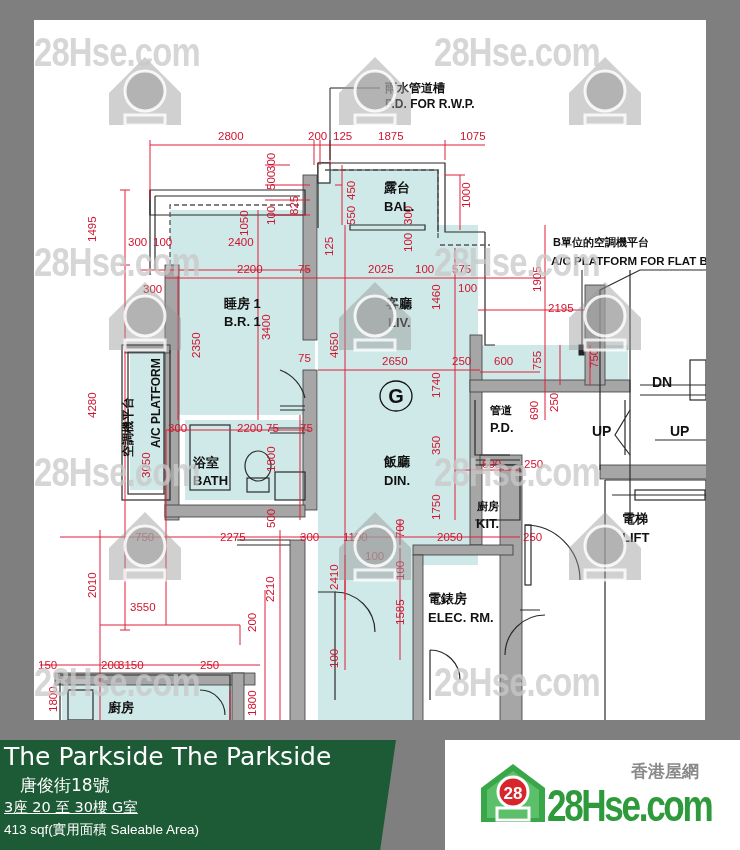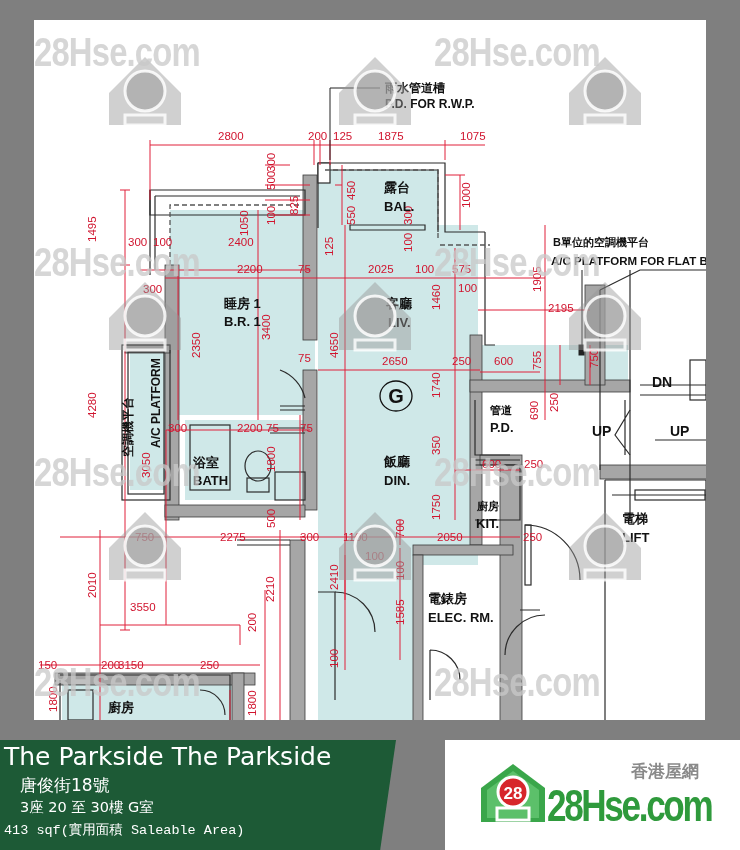--- a/index.html
+++ b/index.html
@@ -3,22 +3,22 @@
 <meta charset="utf-8">
 <style>
   html, body { margin:0; padding:0; }
   body { width:740px; height:850px; background:#7f7f7f; position:relative; overflow:hidden; font-family:"Liberation Sans", sans-serif; }
   #plan-frame { position:absolute; left:34px; top:20px; width:672px; height:700px; background:#ffffff; overflow:hidden; }
   #plan-svg { position:absolute; left:0; top:0; }
   .watermark-text { position:absolute; font-family:"Liberation Sans", sans-serif; font-weight:bold; font-size:40px; color:rgba(200,200,200,0.75); letter-spacing:-1px; transform:scaleX(0.82); transform-origin:left top; pointer-events:none; }
   #info-panel { position:absolute; left:0; top:740px; width:396px; height:110px; background:#1d5a36; clip-path:polygon(0 0, 100% 0, 96% 100%, 0 100%); color:#fff; }
   #info-title { position:absolute; left:4px; top:2px; font-size:25px; font-family:"DejaVu Sans", sans-serif; white-space:nowrap; }
   #info-address { position:absolute; left:20px; top:34px; font-size:17px; font-family:"DejaVu Sans", sans-serif; }
-  #info-unit { position:absolute; left:20px; top:58px; font-size:14.5px; font-family:"DejaVu Sans", sans-serif; }
-  #info-area { position:absolute; left:4px; top:81px; font-size:13.5px; font-family:Liberation Mono, monospace; }
+  #info-unit { position:absolute; left:4px; top:58px; font-size:14.5px; font-family:"DejaVu Sans", sans-serif;text-decoration:underline; }
+  #info-area { position:absolute; left:4px; top:81px; font-size:13.5px; font-family:Liberation Sans, sans-serif; }
   #logo-area { position:absolute; left:445px; top:740px; width:295px; height:110px; background:#ffffff; }
   #logo-tagline { position:absolute; left:186px; top:20px; font-size:17px; color:#8a8a8a; font-weight:bold; font-family:Liberation Mono, monospace; }
   #logo-wordmark { position:absolute; left:102px; top:40px; font-size:45px; font-weight:bold; color:#2f9a3c; letter-spacing:-3px; transform:scaleX(0.78); transform-origin:left top; font-family:"Liberation Sans", sans-serif; white-space:nowrap; }
 </style>
 </head>
 <body>
 
 <div id="plan-frame">
   <svg id="plan-svg" width="672" height="700" viewBox="34 20 672 700" font-family="Liberation Sans, sans-serif">
     <defs>

